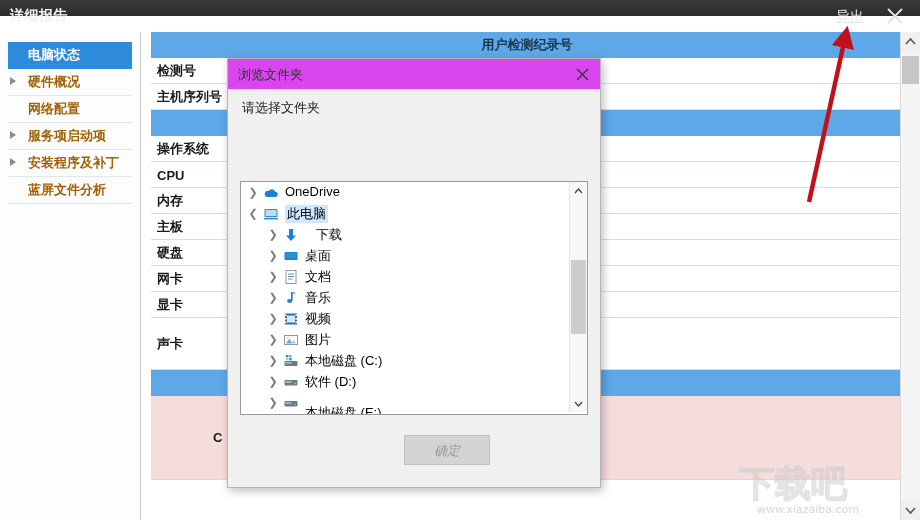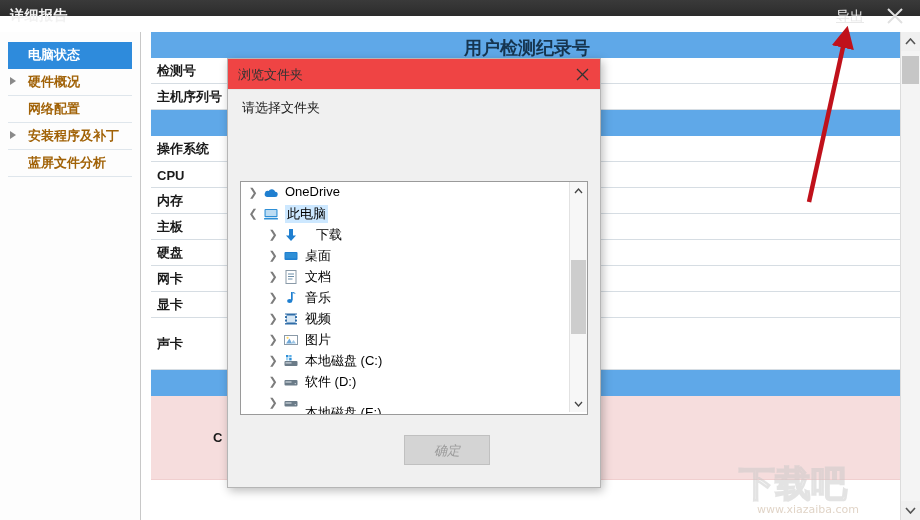--- a/index.html
+++ b/index.html
@@ -63,21 +63,21 @@
   }
   #table{
     position:absolute;left:10px;top:0px;width:752px;
   }
   .row{position:relative;border-bottom:1px solid #d6dde3;box-sizing:border-box;}
   .row.band{
     background:#5fa8e8;border-bottom:1px solid #5fa8e8;
   }
   .row.band .band-title{
     position:absolute;left:0;right:0;top:4px;text-align:center;
-    font-size:18px;font-weight:bold;color:#16354f;
+    font-size:13px;font-weight:bold;color:#16354f;
   }
   .row .key{
     position:absolute;left:0;top:0;width:78px;bottom:0;
     border-right:1px solid #d6dde3;box-sizing:border-box;
   }
   .row .key span{
     position:absolute;left:6px;top:50%;transform:translateY(-50%);
     font-size:13px;font-weight:bold;color:#1a1a1a;white-space:nowrap;
   }
   .row .val{
@@ -115,21 +115,21 @@
     pointer-events:none;
   }
 
   
   #dialog{
     position:absolute;left:227px;top:58px;width:372px;height:428px;
     background:#f0f0f0;border:1px solid #b5b5b5;
     box-shadow:2px 3px 9px rgba(0,0,0,.26);
   }
   #dlg-titlebar{
-    position:absolute;left:0;top:0;right:0;height:30px;background:#ef4444;
+    position:absolute;left:0;top:0;right:0;height:30px;background:#d946ef;
     border-bottom:1px solid #e6e6e6;
   }
   #dlg-title{
     position:absolute;left:10px;top:7px;font-size:13px;color:#333;
   }
   #dlg-close{
     position:absolute;right:6px;top:4px;width:24px;height:22px;cursor:pointer;
   }
   #dlg-close svg{display:block;margin:5px auto;}
   #dlg-prompt{
@@ -207,20 +207,24 @@
   </div>
   <div class="side-item">
     <span class="side-arrow"></span>
     <span class="side-label">硬件概况</span>
   </div>
   <div class="side-item">
     <span class="side-label">网络配置</span>
   </div>
   <div class="side-item">
     <span class="side-arrow"></span>
+    <span class="side-label">服务项启动项</span>
+  </div>
+  <div class="side-item">
+    <span class="side-arrow"></span>
     <span class="side-label">安装程序及补丁</span>
   </div>
   <div class="side-item">
     <span class="side-label">蓝屏文件分析</span>
   </div>
 </div>
 
 <div id="main">
   <div id="table">
 

